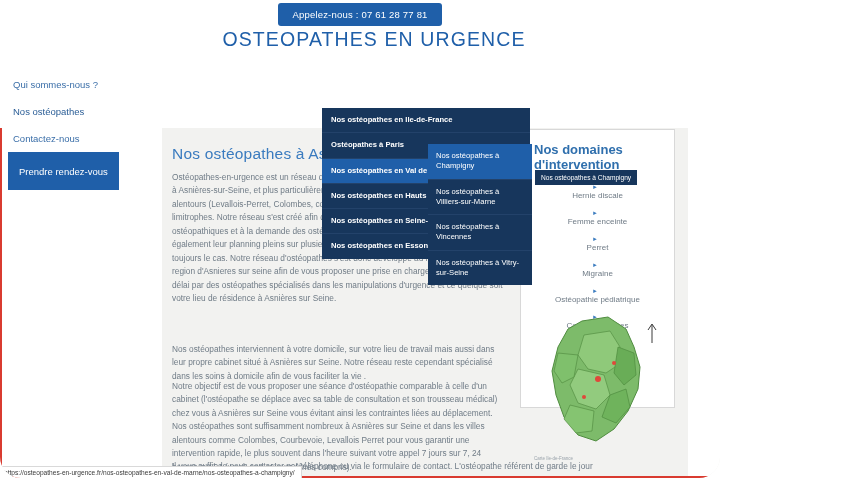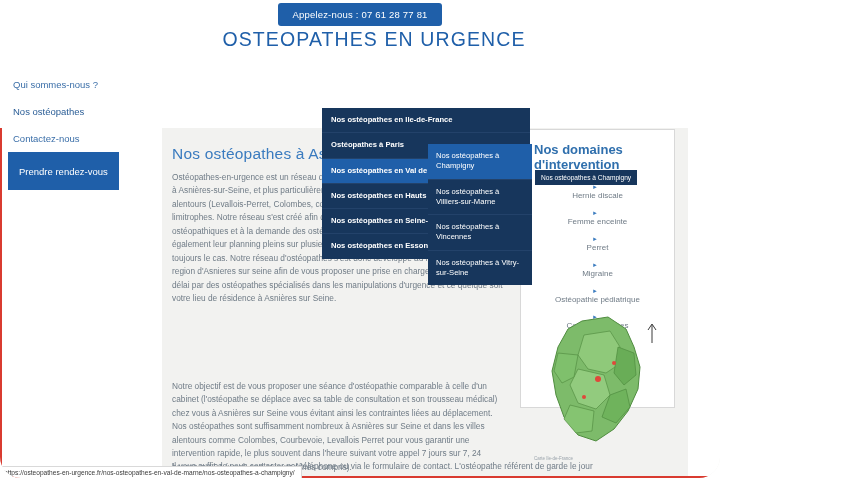--- a/index.html
+++ b/index.html
@@ -311,20 +311,21 @@
 
   <div class="dd-tip">Nos ostéopathes à Champigny</div>
 
   <div class="content">
     <div class="stripe-left"></div>
     <div class="stripe-right"></div>
 
     <h1 class="page-title">Nos ostéopathes à Asnières-sur-Seine</h1>
 
     <div class="body-text p1">Ostéopathes-en-urgence est un réseau d'ostéopathes présent dans toute l'Ile-de-France et à Asnières-sur-Seine, et plus particulièrement dans la ville de Asnières sur Seine et ses alentours (Levallois-Perret, Colombes, courbevoie) mais aussi dans toutes les villes limitrophes. Notre réseau s'est créé afin de répondre ou à la demande de soins ostéopathiques et à la demande des ostéopathes qui souhaitaient également remplir également leur planning pleins sur plusieurs jours ou d'un jour à l'autre, ce qui n'est pas toujours le cas. Notre réseau d'ostéopathes s'est donc développé au maximum dans la region d'Asnieres sur seine afin de vous proposer une prise en charge dans les meilleurs délai par des ostéopathes spécialisés dans les manipulations d'urgence et ce quelque soit votre lieu de résidence à Asnières sur Seine.</div>
+    <div class="body-text p2">Nos ostéopathes interviennent à votre domicile, sur votre lieu de travail mais aussi dans leur propre cabinet situé à Asnières sur Seine. Notre réseau reste cependant spécialisé dans les soins à domicile afin de vous faciliter la vie .</div>
     <div class="body-text" style="top:252px;">Notre objectif est de vous proposer une séance d'ostéopathie comparable à celle d'un cabinet (l'ostéopathe se déplace avec sa table de consultation et son trousseau médical) chez vous à Asnières sur Seine vous évitant ainsi les contraintes liées au déplacement. Nos ostéopathes sont suffisamment nombreux à Asnières sur Seine et dans les villes alentours comme Colombes, Courbevoie, Levallois Perret pour vous garantir une intervention rapide, le plus souvent dans l'heure suivant votre appel 7 jours sur 7, 24 heures sur 24 (week end et jours fériés compris).</div>
     <div class="body-text" style="top:332px; width:430px;">Il vous suffit de nous contacter par téléphone ou via le formulaire de contact. L'ostéopathe référent de garde le jour de votre</div>
 
     <div class="side-card">
       <h3>Nos domaines d'intervention</h3>
       <div class="side-li">
         <span class="bullet">▸</span>
         <span>Hernie discale</span>
       </div>
       <div class="side-li">

